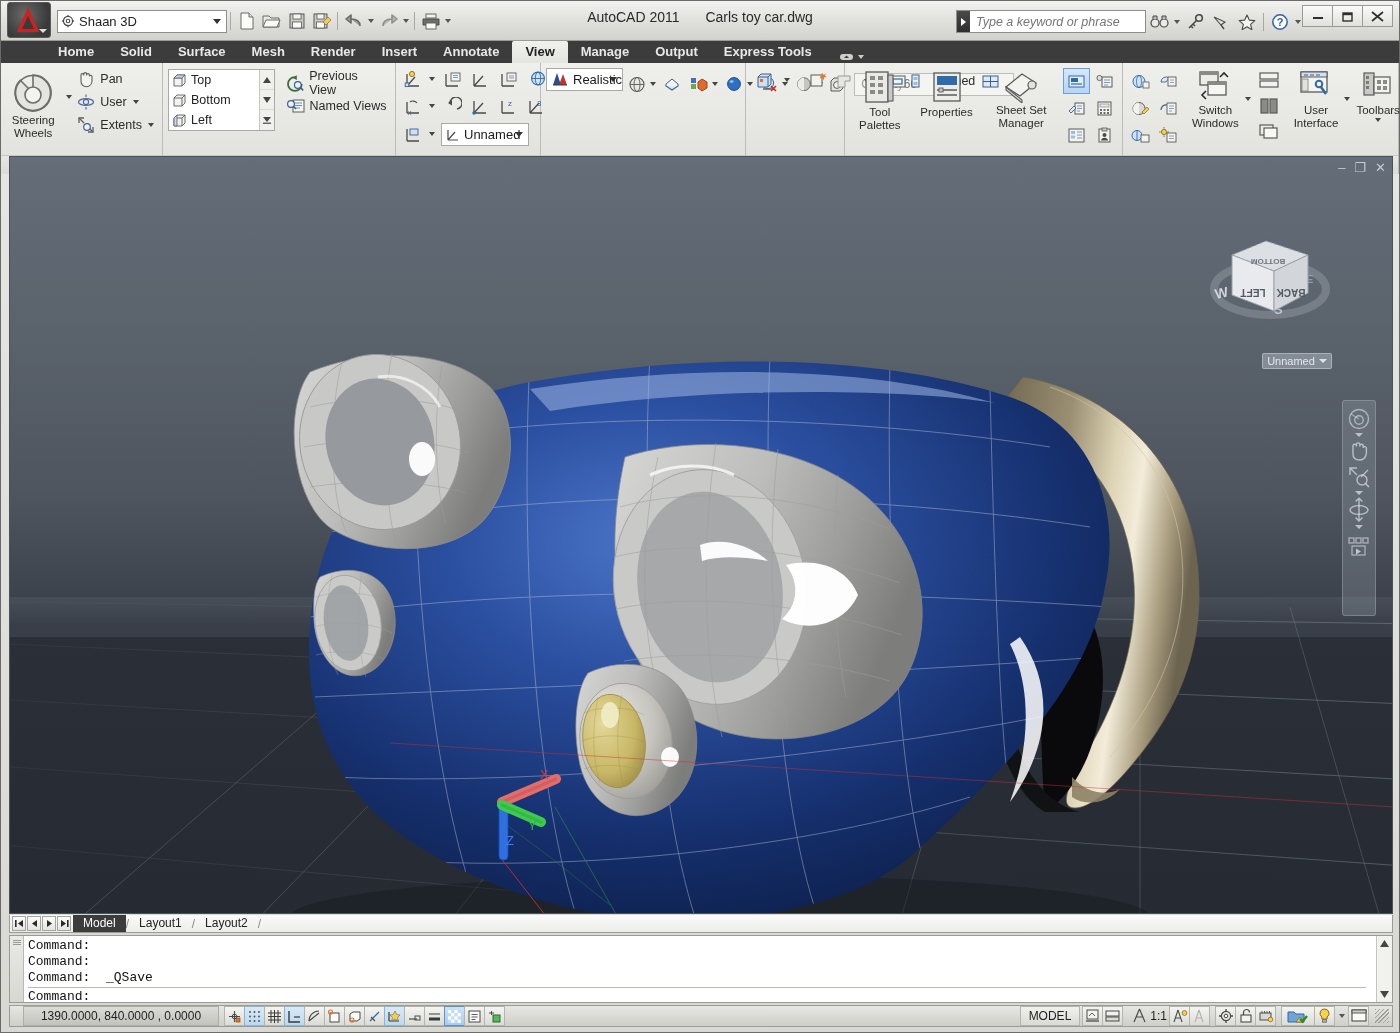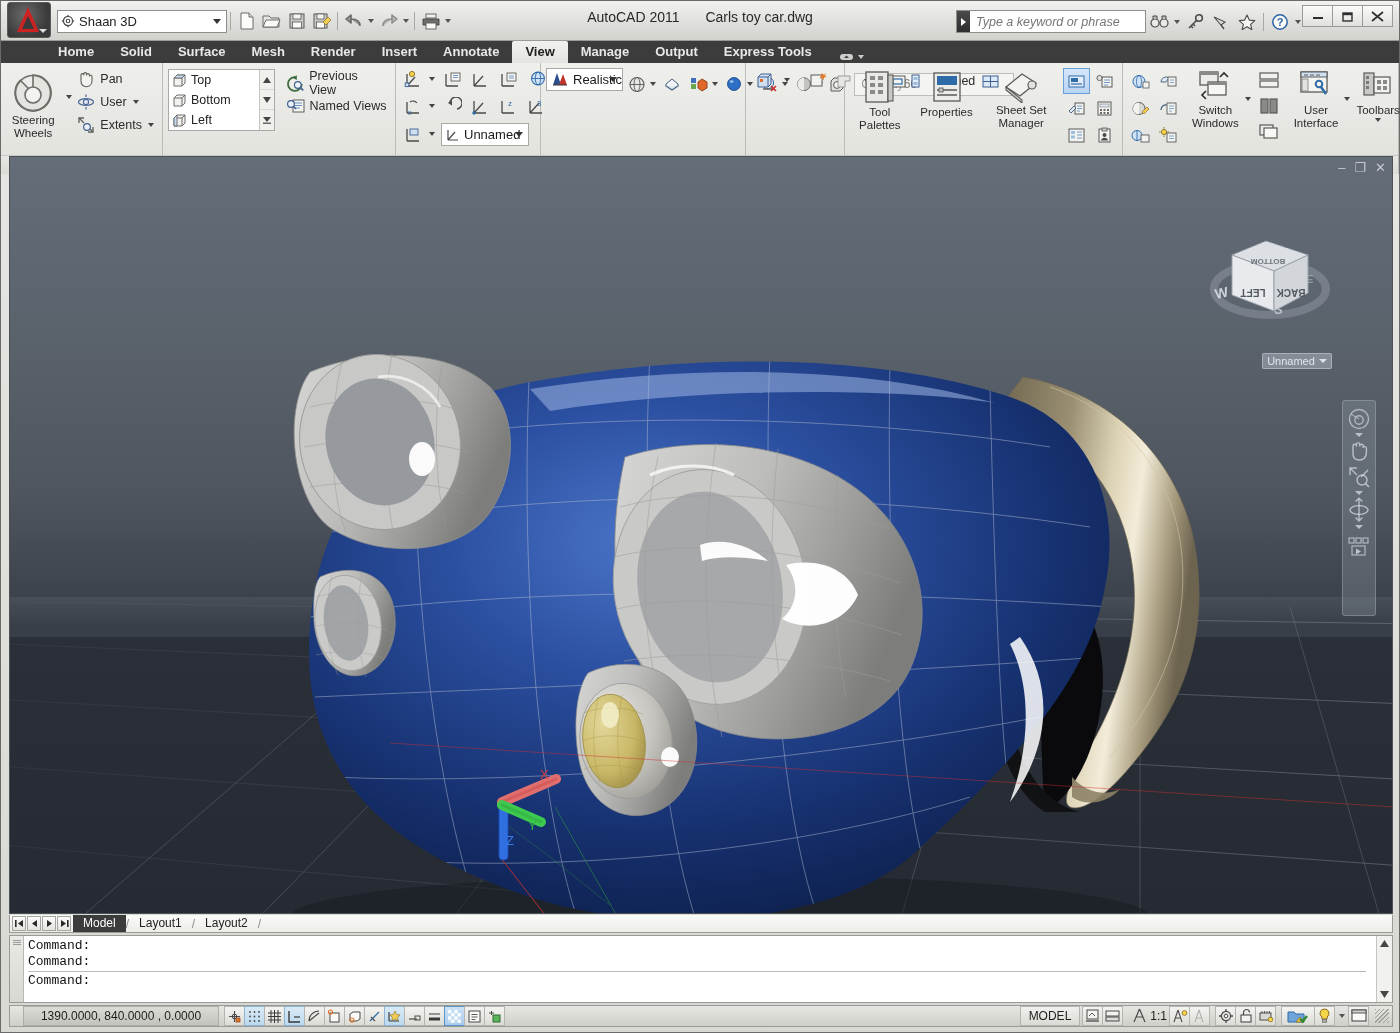--- a/index.html
+++ b/index.html
@@ -1249,20 +1249,21 @@
     <span class="ltabsep">/</span>
   </div>
 
   <div class="cmdwrap">
     <div class="cmdgrip">
         <i></i>
       </div>
     <div class="cmdtext">
       <div class="line">Command:</div>
       <div class="line">Command:</div>
+      <div class="line">Command:  _QSave</div>
       <div class="hr"></div>
       <div class="line">Command:</div>
     </div>
     <div class="cmdsb">
       <div>
         <svg width="9" height="7" viewBox="0 0 9 7">
             <path d="M4.5 0L9 7H0z" fill="#454545"></path>
           </svg>
         </div>
       <div>

